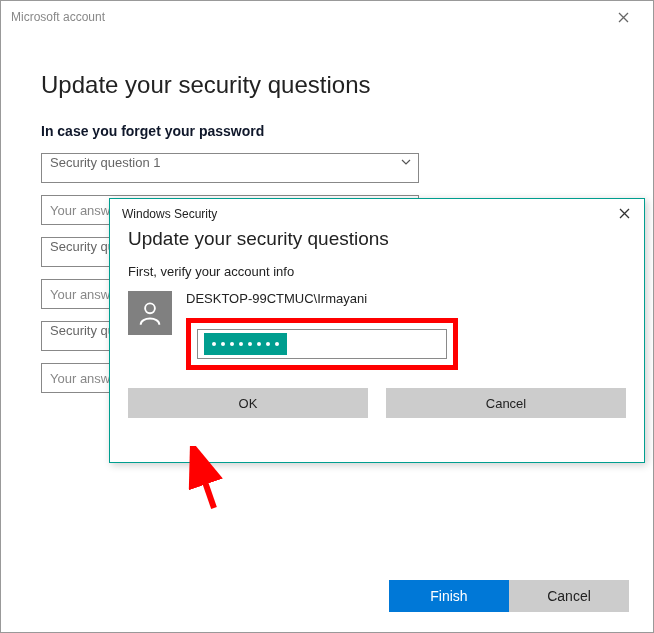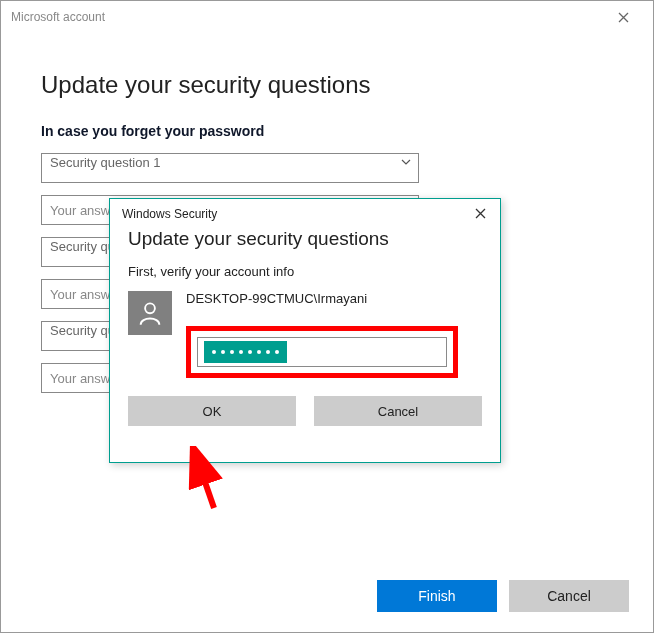--- a/index.html
+++ b/index.html
@@ -59,21 +59,21 @@
     color: #888;
     font-size: 13px;
     display: flex; align-items: center;
     background: #fff;
   }
   .footer {
     position: absolute;
     right: 24px;
     bottom: 20px;
     display: flex;
-    gap: 12px;
+    gap: 0;
   }
   .btn {
     width: 120px;
     height: 32px;
     display: flex; align-items: center; justify-content: center;
     font-size: 14px;
     cursor: default;
   }
   .btn.primary { background: #0078d7; color: #fff; }
   .btn.secondary { background: #ccc; color: #222; }
@@ -91,21 +91,21 @@
     pointer-events: none;
     z-index: 1;
   }
   .watermark .wm1 { color: rgba(60,60,60,0.25); }
 
   
   .dialog {
     position: absolute;
     top: 197px;
     left: 108px;
-    width: 392px;
+    width: 536px;
     height: 265px;
     border: 1px solid #009e8f;
     background: #fff;
     box-shadow: 2px 2px 8px rgba(0,0,0,0.2);
     z-index: 5;
   }
   .dialog .dtitle {
     display: flex; align-items: center;
     padding: 6px 8px 2px 12px;
     font-size: 12px;
@@ -114,21 +114,21 @@
   .dialog .dtitle .spacer { flex: 1; }
   .dialog .dtitle .dclose { font-size: 15px; color: #333; padding: 0 6px; }
   .dialog .dinner { padding: 4px 18px 14px 18px; }
   .dialog .dh1 { font-size: 19px; font-weight: 400; color: #222; margin-bottom: 14px; }
   .dialog .dsub { font-size: 13px; color: #222; margin-bottom: 12px; }
   .dialog .row { display: flex; gap: 14px; align-items: flex-start; }
   .dialog .avatar {
     width: 44px; height: 44px; background: #808080; display:flex; align-items:center; justify-content:center;
   }
   .dialog .avatar svg { width: 28px; height: 28px; }
-  .dialog .account { font-size: 13px; color: #222; margin-bottom: 20px; }
+  .dialog .account { font-size: 13px; color: #222; margin-bottom: 12px; }
   .dialog .pwdbox {
     border: 5px solid #ff0000;
     padding: 6px;
     display: inline-block;
   }
   .dialog .pwd {
     width: 250px; height: 30px;
     border: 1px solid #8a8a8a;
     background: #fff;
     display: flex; align-items: center;

